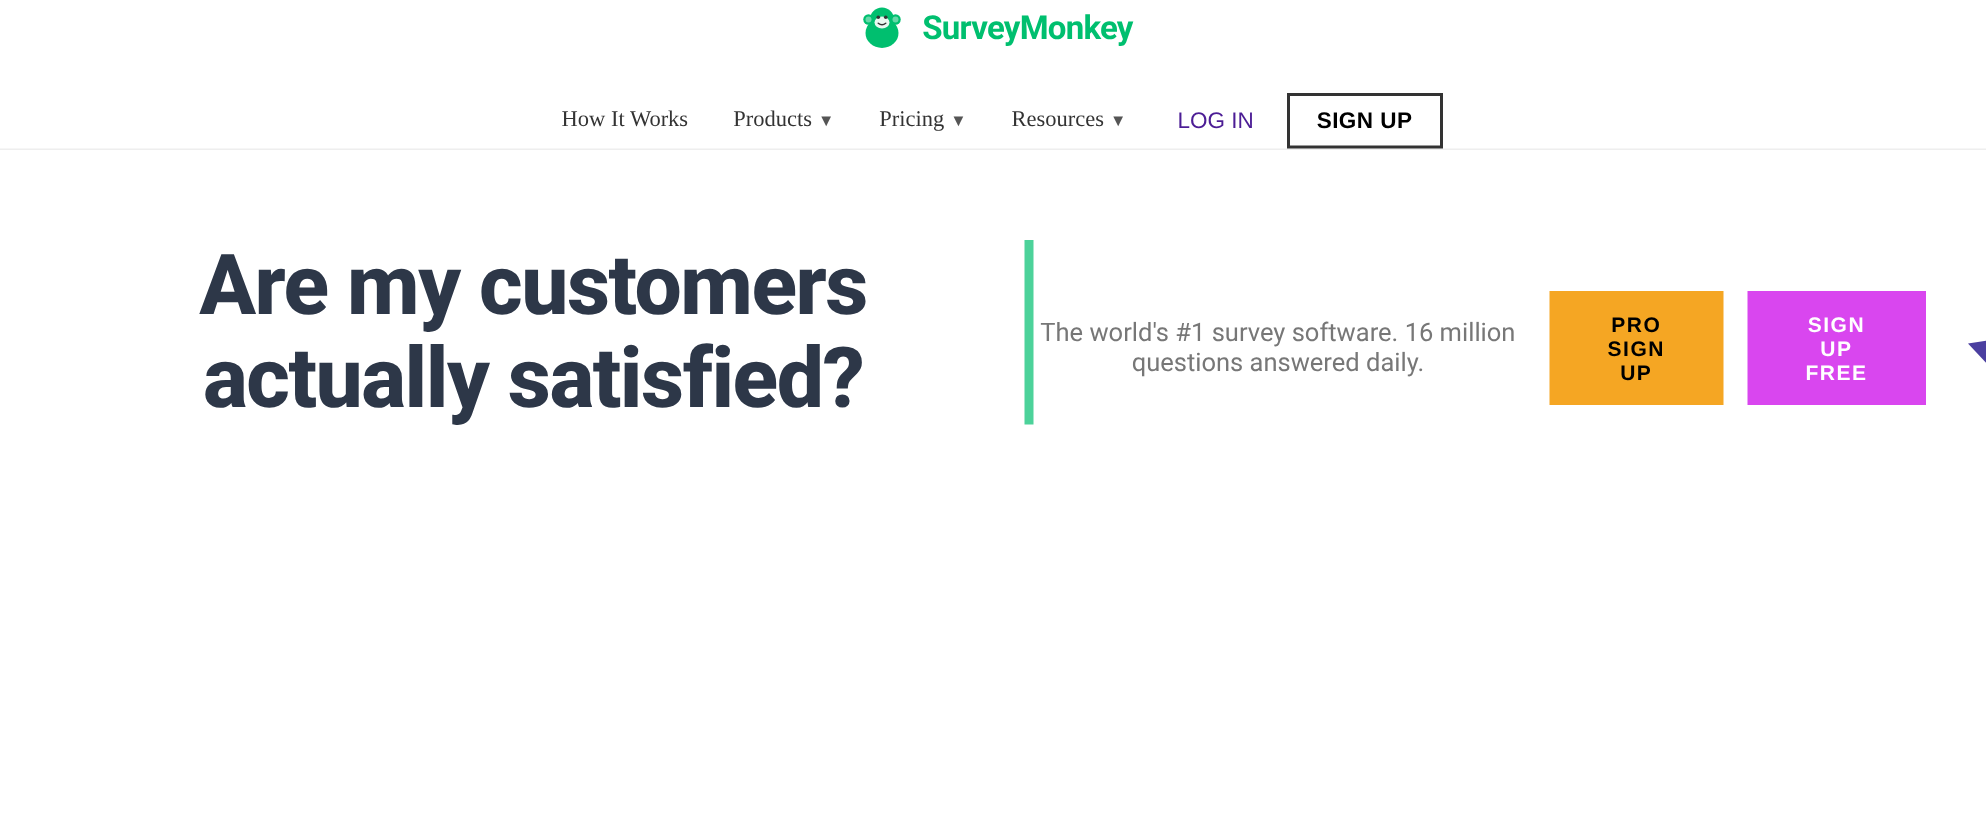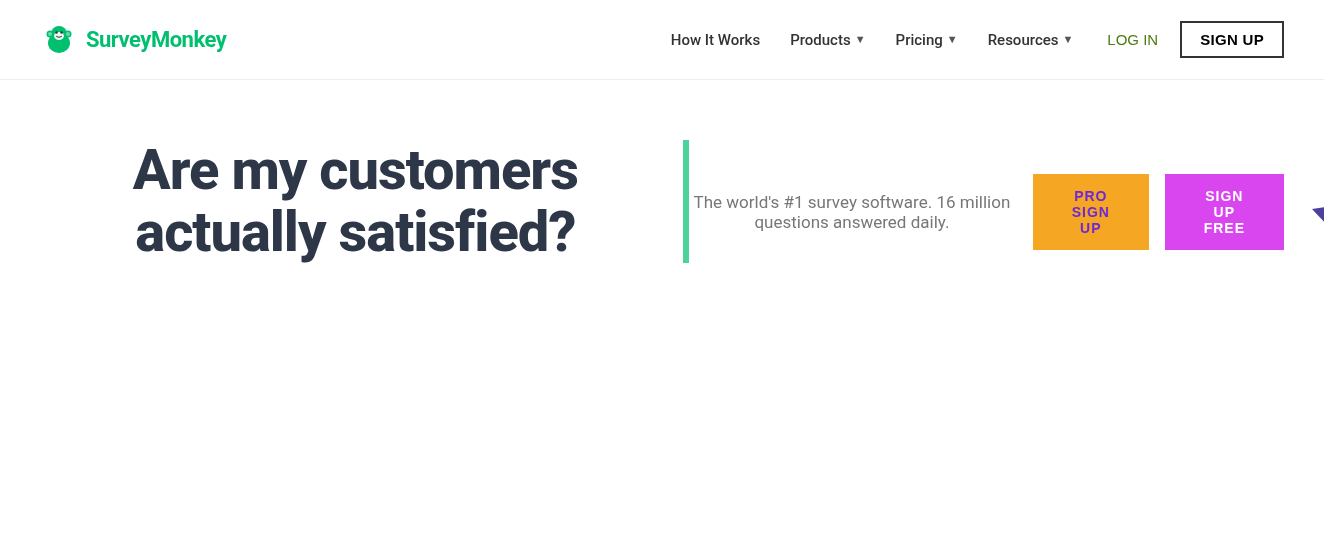--- a/index.html
+++ b/index.html
@@ -15,22 +15,23 @@
       height: 543px;
       overflow: hidden;
     }
 
     
     header {
       display: flex;
       align-items: center;
       justify-content: space-between;
       padding: 0 40px;
-      height: 80px;
+      height: 100px;
       border-bottom: 1px solid #eee;
+      flex-direction: column;
     }
 
     .logo-area {
       display: flex;
       align-items: center;
       gap: 8px;
       cursor: pointer;
       text-decoration: none;
     }
 
@@ -56,32 +57,33 @@
       display: flex;
       align-items: center;
       gap: 4px;
       padding: 8px 12px;
       font-size: 15px;
       font-weight: 500;
       color: #333;
       cursor: pointer;
       text-decoration: none;
       white-space: nowrap;
+      font-family: Liberation Serif, serif;
     }
 
     .nav-arrow {
       font-size: 11px;
       color: #555;
     }
 
     .btn-login {
       padding: 8px 16px;
       font-size: 15px;
       font-weight: 500;
-      color: #4d7c0f;
+      color: #4c1d95;
       background: transparent;
       border: none;
       cursor: pointer;
     }
 
     .btn-signup-nav {
       padding: 8px 18px;
       font-size: 15px;
       font-weight: 600;
       color: #000000;
@@ -136,21 +138,21 @@
       display: flex;
       gap: 16px;
       align-items: center;
       position: relative;
     }
 
     .btn-pro {
       padding: 14px 32px;
       font-size: 14px;
       font-weight: 700;
-      color: #6d28d9;
+      color: #000000;
       background: #f5a623;
       border: none;
       cursor: pointer;
       letter-spacing: 1px;
       text-transform: uppercase;
     }
 
     .btn-free {
       padding: 14px 32px;
       font-size: 14px;

